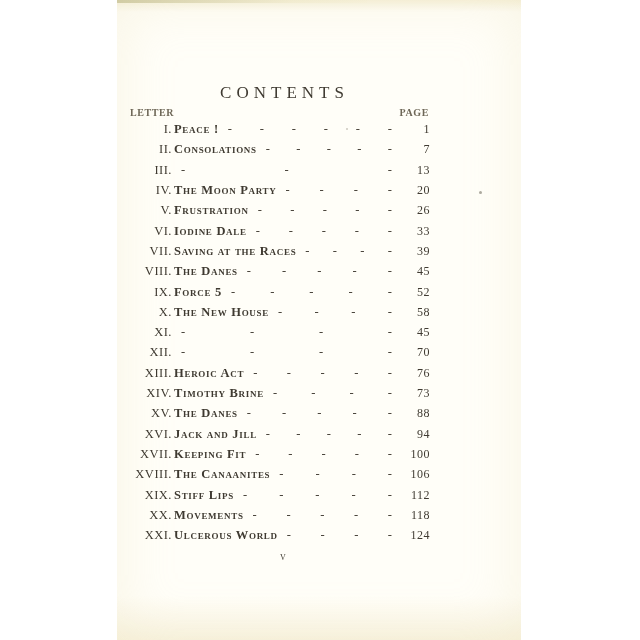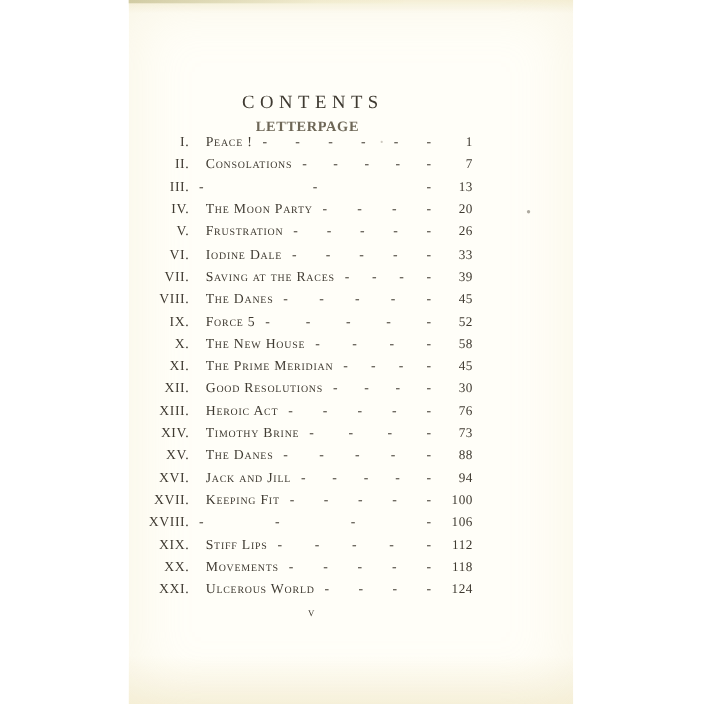--- a/index.html
+++ b/index.html
@@ -26,31 +26,31 @@
     background:linear-gradient(90deg,rgba(186,181,131,.6),rgba(228,223,178,.22) 70%,rgba(240,236,195,.08));
   }
   .textblock{position:absolute;left:9px;top:0;width:304px;height:100%;}
   .title{
     position:absolute;top:83px;left:0;width:100%;margin:0;
     font-size:17px;font-weight:400;letter-spacing:5px;text-indent:13px;
     text-align:center;color:var(--ink);
   }
   .colheads{
     position:absolute;top:107px;left:0;width:100%;box-sizing:border-box;
-    display:flex;justify-content:center;align-items:flex-start;
+    display:flex;justify-content:space-between;align-items:flex-start;
     padding:0 1px 0 4px;
-    font-size:13px;letter-spacing:.6px;color:var(--ink-soft);font-weight:700;
+    font-size:10px;letter-spacing:.6px;color:var(--ink-soft);font-weight:700;
   }
   .rows{position:absolute;top:119px;left:0;width:100%;}
   .row{
     display:flex;align-items:baseline;
     height:20.32px;line-height:20.32px;font-size:12.5px;white-space:nowrap;
   }
   .num{flex:none;width:46px;text-align:right;letter-spacing:.5px;}
-  .ttl{margin-left:15px;font-variant:small-caps;letter-spacing:.7px;}
+  .ttl{margin-left:2px;font-variant:small-caps;letter-spacing:.7px;font-weight:bold;}
   .leader{flex:1;display:flex;justify-content:space-between;margin:0 10px 0 9px;}
   .leader i{font-style:normal;}
   .pg{flex:none;width:28px;text-align:right;font-size:12px;letter-spacing:.5px;}
   .folio{
     position:absolute;top:549px;left:0;width:100%;
     text-align:center;text-indent:10px;
     font-variant:small-caps;font-size:12px;
   }
   .speck{position:absolute;border-radius:50%;}
   .speck-1{left:362px;top:191px;width:3px;height:3px;background:rgba(105,100,88,.55);}
@@ -188,40 +188,38 @@
               <i>-</i>
               <i>-</i>
               <i>-</i>
               <i>-</i>
             </span>
     <span class="pg">58</span>
   </div>
 
   <div class="row">
     <span class="num">XI.</span>
-    <span class="ttl">The Prime Meridian</span>
     <span class="leader">
               <i>-</i>
               <i>-</i>
               <i>-</i>
               <i>-</i>
             </span>
     <span class="pg">45</span>
   </div>
 
   <div class="row">
     <span class="num">XII.</span>
-    <span class="ttl">Good Resolutions</span>
-    <span class="leader">
-              <i>-</i>
-              <i>-</i>
-              <i>-</i>
-              <i>-</i>
-            </span>
-    <span class="pg">30</span>
+    <span class="leader">
+              <i>-</i>
+              <i>-</i>
+              <i>-</i>
+              <i>-</i>
+            </span>
+    <span class="pg">70</span>
   </div>
 
   <div class="row">
     <span class="num">XIII.</span>
     <span class="ttl">Heroic Act</span>
     <span class="leader">
               <i>-</i>
               <i>-</i>
               <i>-</i>
               <i>-</i>
@@ -276,20 +274,21 @@
               <i>-</i>
               <i>-</i>
               <i>-</i>
               <i>-</i>
             </span>
     <span class="pg">100</span>
   </div>
 
   <div class="row">
     <span class="num">XVIII.</span>
+    <span class="ttl">The Canaanites</span>
     <span class="leader">
               <i>-</i>
               <i>-</i>
               <i>-</i>
               <i>-</i>
             </span>
     <span class="pg">106</span>
   </div>
 
   <div class="row">

